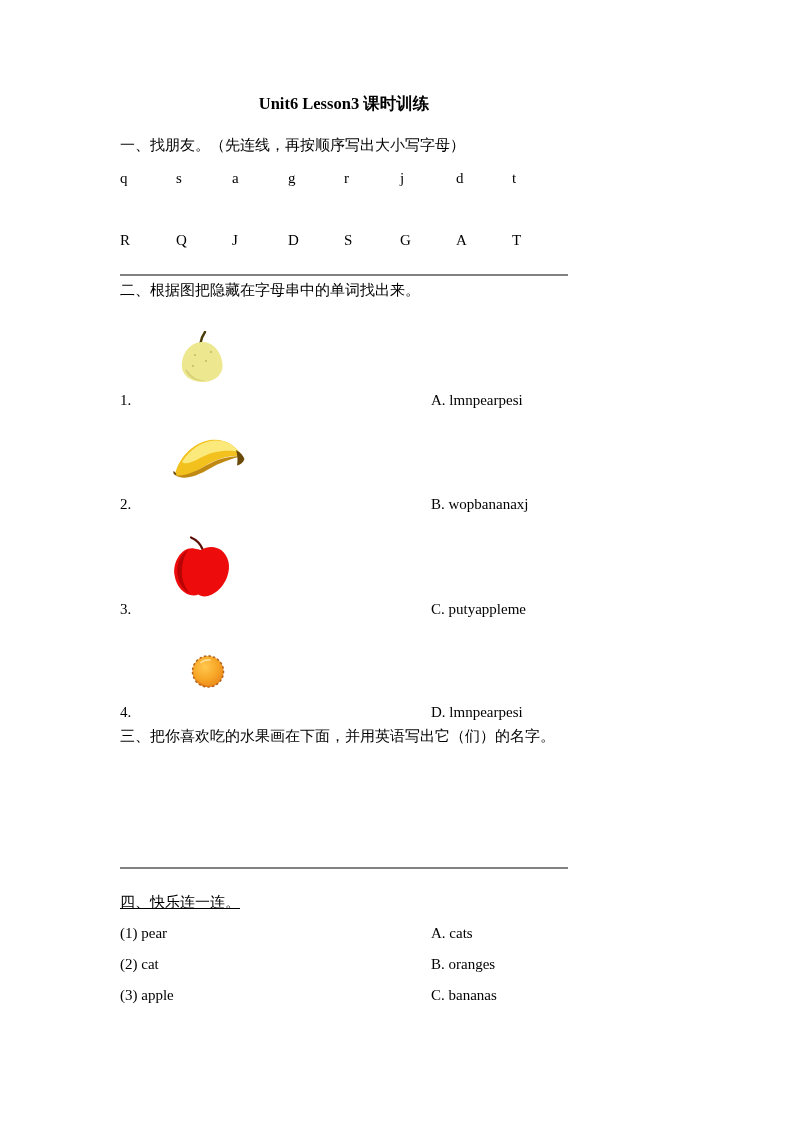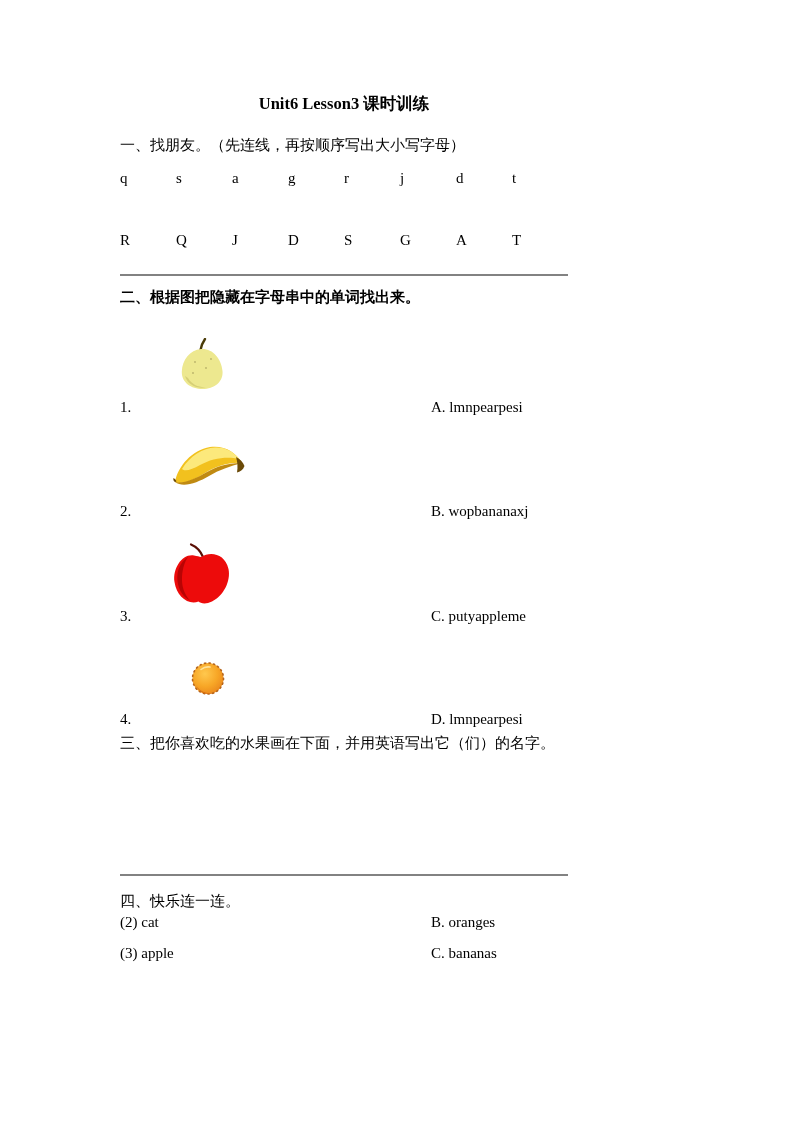--- a/index.html
+++ b/index.html
@@ -65,21 +65,21 @@
     <span class="letter">J</span>
     <span class="letter">D</span>
     <span class="letter">S</span>
     <span class="letter">G</span>
     <span class="letter">A</span>
     <span class="letter">T</span>
   </div>
 
   <hr class="divider" style="margin-top:24px;">
 
-  <div class="heading" style="margin-top:11px;font-weight:bold;">二、根据图把隐藏在字母串中的单词找出来。</div>
+  <div class="heading" style="margin-top:4px;">二、根据图把隐藏在字母串中的单词找出来。</div>
 
   <div class="fruit" style="margin-top:30px;margin-left:58px;">
     <svg width="47" height="52" viewBox="0 0 47 52">
       <path d="M27 1 C 25 4, 23 8, 22.5 12" fill="none" stroke="#4a3b08" stroke-width="2.4" stroke-linecap="round"></path>
       <path d="M23 11 C 34 10, 43.5 20, 44.5 33 C 45.5 44, 36 51, 24.5 51 C 13 51, 3.5 44.5, 3.8 33.5 C 4.2 22, 12 12, 23 11 Z" fill="#ede88f"></path>
       <path d="M10 40 C 14 47, 22 50, 29 49 C 20 51.5, 9.5 47, 7 38 Z" fill="#d6cf76"></path>
       <circle cx="17" cy="24" r="0.9" fill="#b9b269"></circle>
       <circle cx="28" cy="30" r="0.9" fill="#b9b269"></circle>
       <circle cx="15" cy="35" r="0.9" fill="#b9b269"></circle>
       <circle cx="33" cy="21" r="0.9" fill="#b9b269"></circle>
@@ -133,22 +133,26 @@
   </div>
   <div class="item-row" style="margin-top:12px;">
     <span>4.</span>
     <span class="opt">D. lmnpearpesi</span>
   </div>
 
   <div class="heading" style="margin-top:3px;font-family:Liberation Serif, serif;">三、把你喜欢吃的水果画在下面，并用英语写出它（们）的名字。</div>
 
   <hr class="divider" style="margin-top:120px;">
 
-  <div class="heading" style="margin-top:15px;">四、快乐连一连。</div>
+  <div class="heading" style="margin-top:23px;text-decoration:underline;">四、快乐连一连。</div>
 
+  <div class="match-row" style="margin-top:10px;">
+    <span>(1) pear</span>
+    <span class="opt">A. cats</span>
+  </div>
   <div class="match-row">
     <span>(2) cat</span>
     <span class="opt">B. oranges</span>
   </div>
   <div class="match-row">
     <span>(3) apple</span>
     <span class="opt">C. bananas</span>
   </div>
 
 </div>

